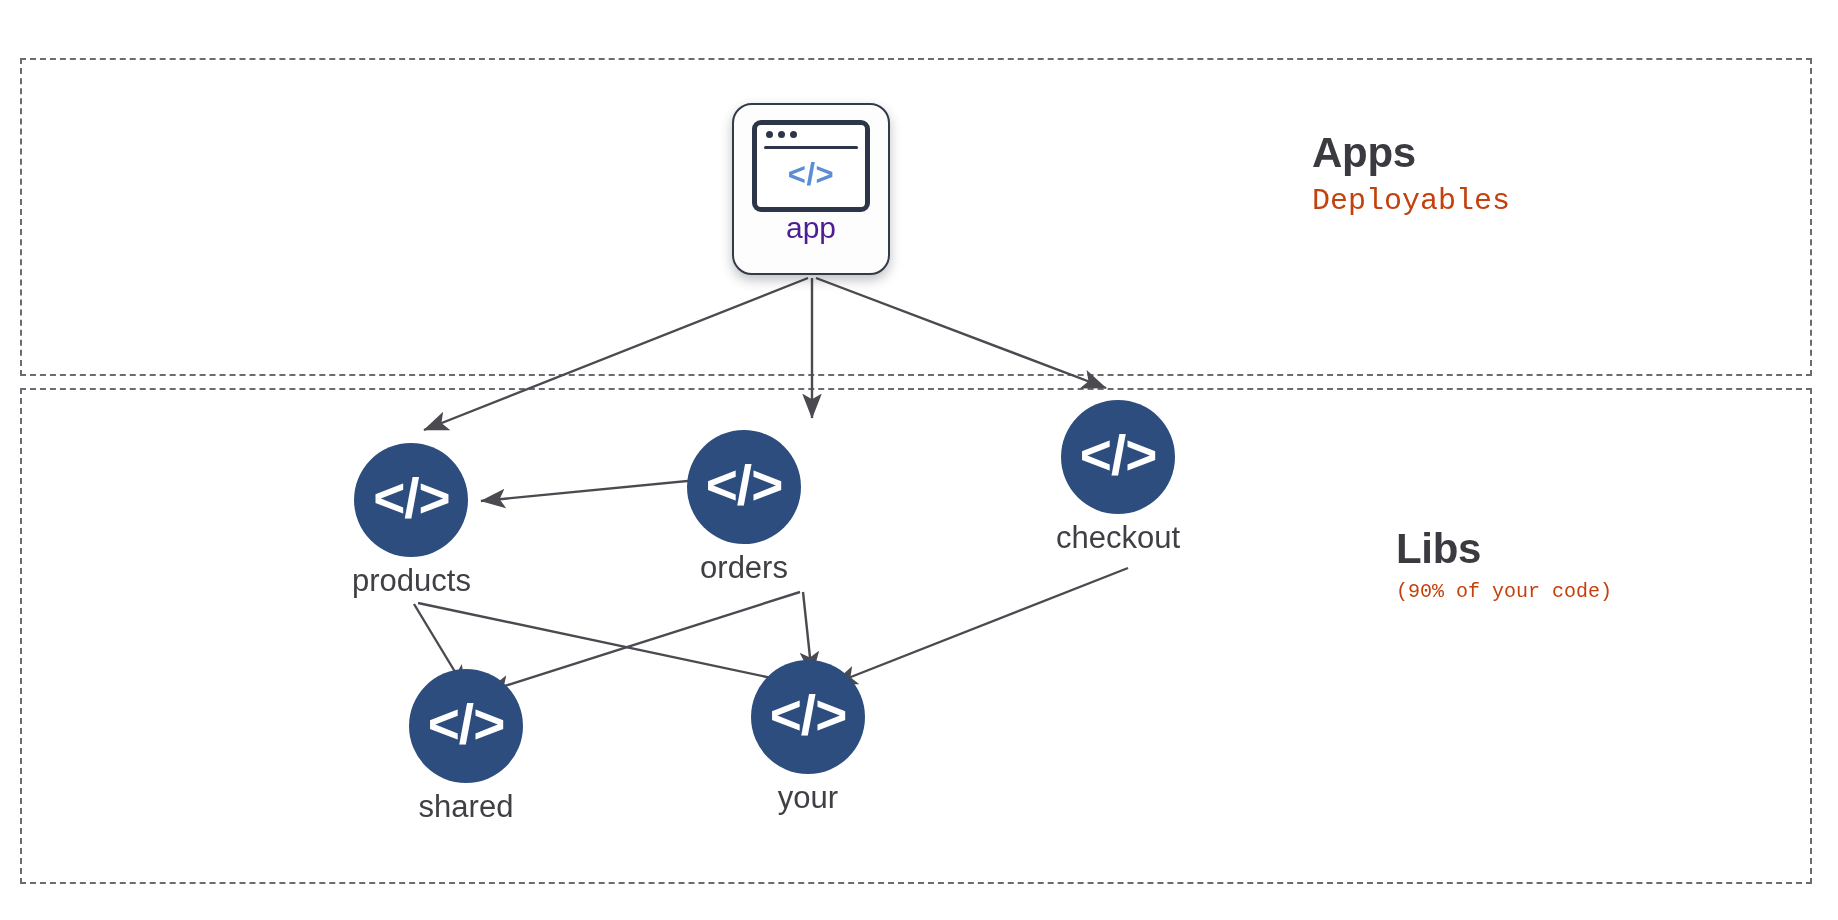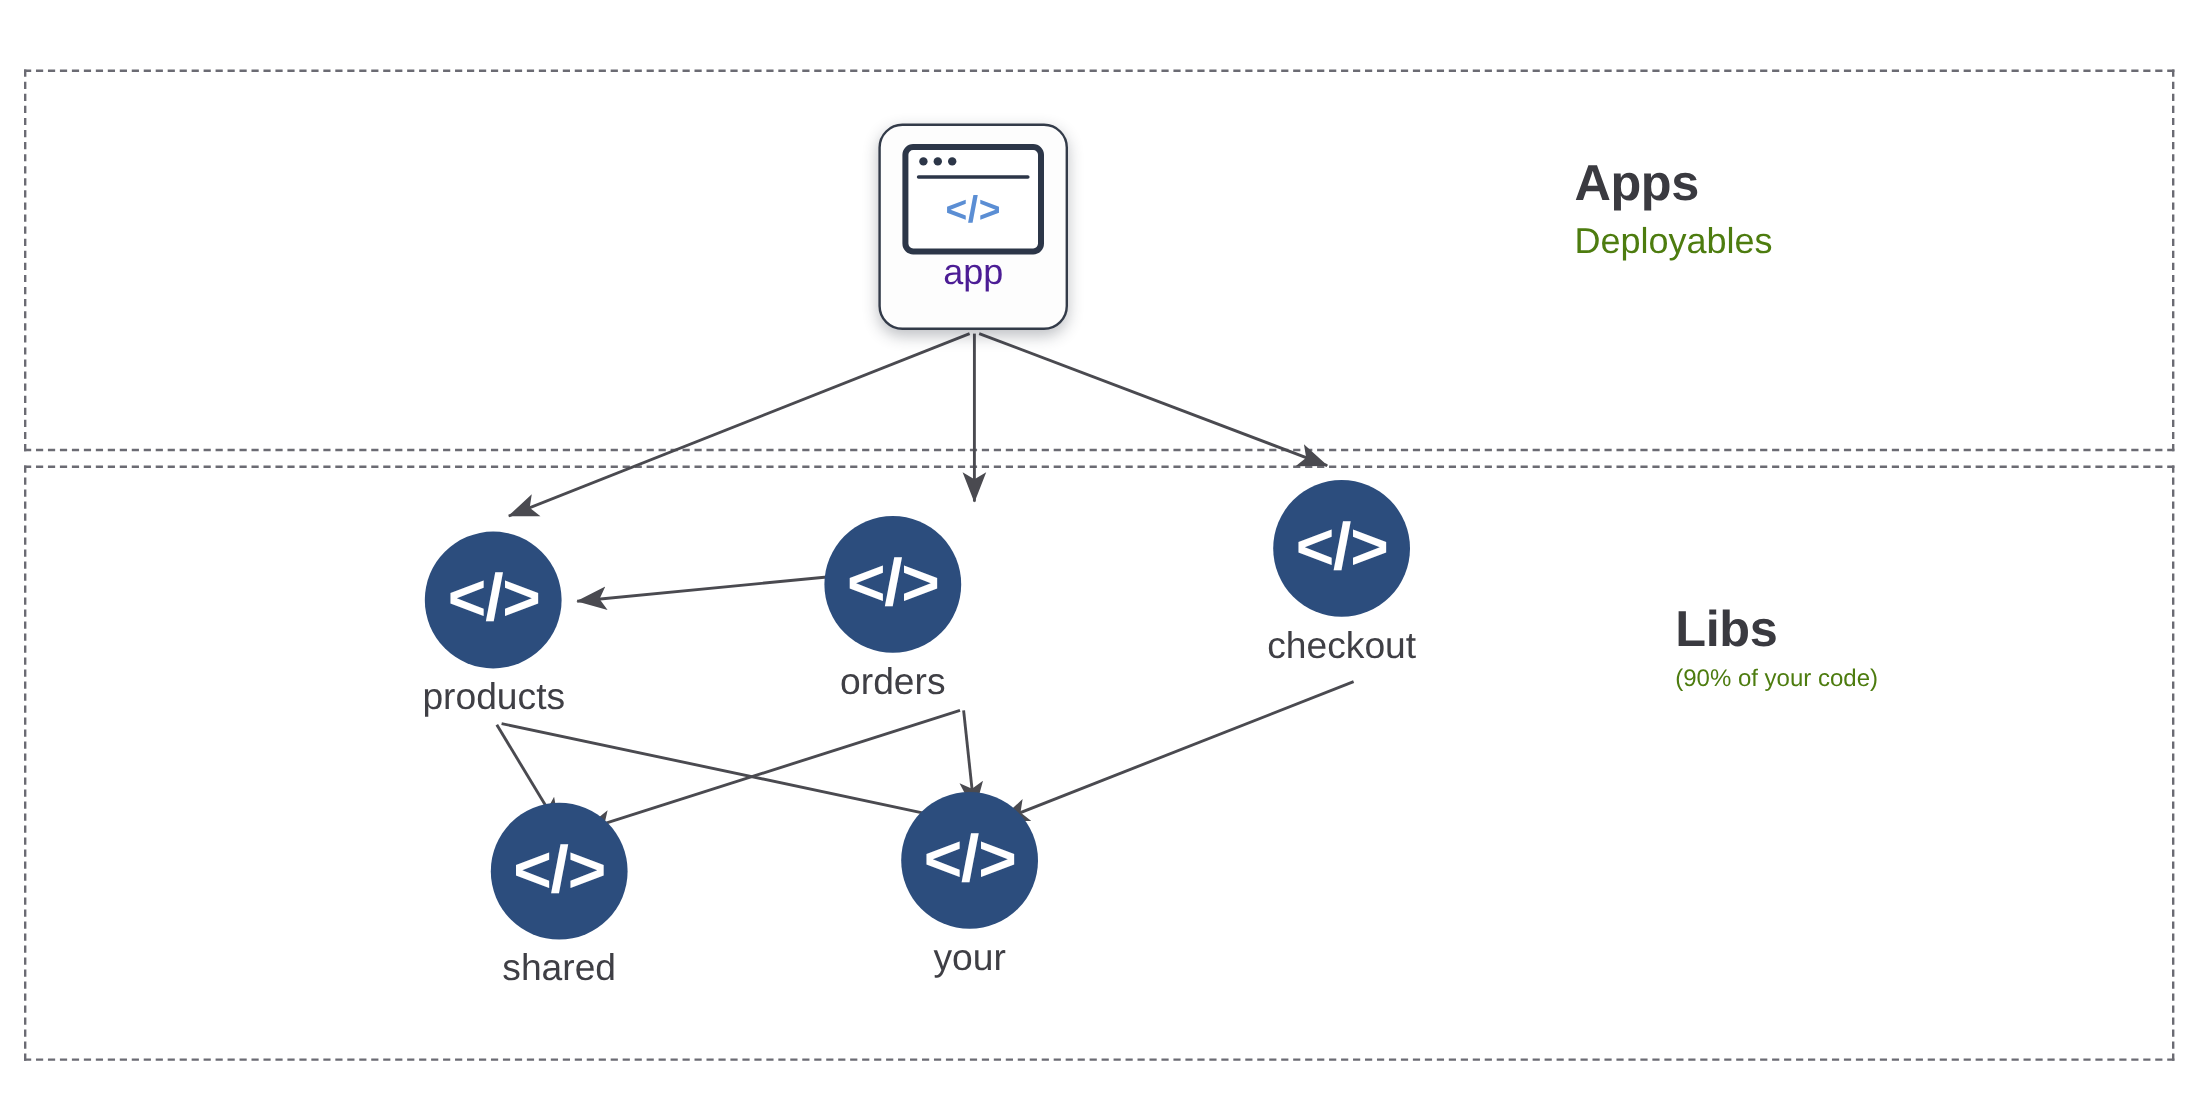--- a/index.html
+++ b/index.html
@@ -55,33 +55,34 @@
     font-size: 42px;
     font-weight: 700;
     letter-spacing: -0.3px;
     display: block;
     color: #3a3a40;
   }
   .zone-legend .legend-sub {
     font-size: 30px;
     font-weight: 400;
     display: block;
-    color: #4d7c0f;
+    color: #c2410c;
     margin-top: 6px;
+    font-family: Liberation Mono, monospace;
   }
   .zone-legend.small-sub .legend-sub {
     font-size: 20px;
   }
   #legend-apps {
     left: 1312px;
     top: 128px;
   }
   #legend-libs {
     left: 1396px;
-    top: 499px;
+    top: 524px;
   }
 
   
   #edges {
     position: absolute;
     left: 0;
     top: 0;
     width: 1838px;
     height: 920px;
     pointer-events: none;

